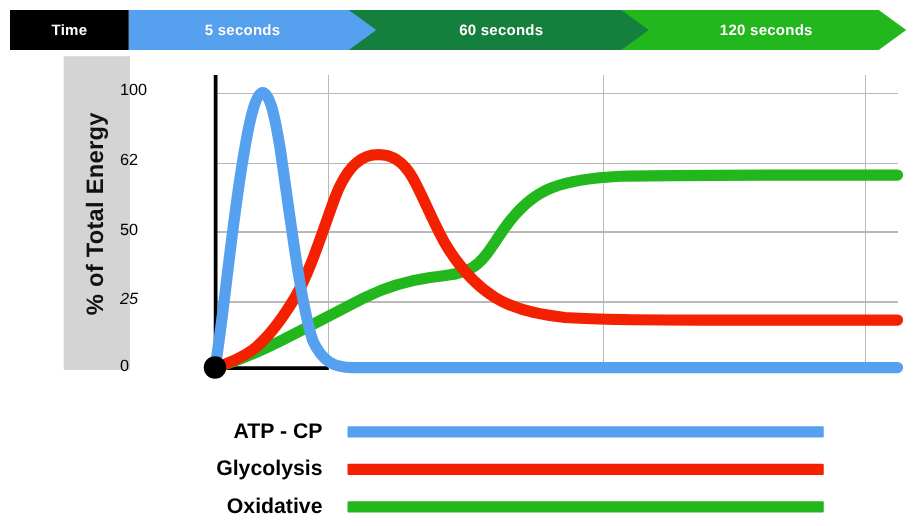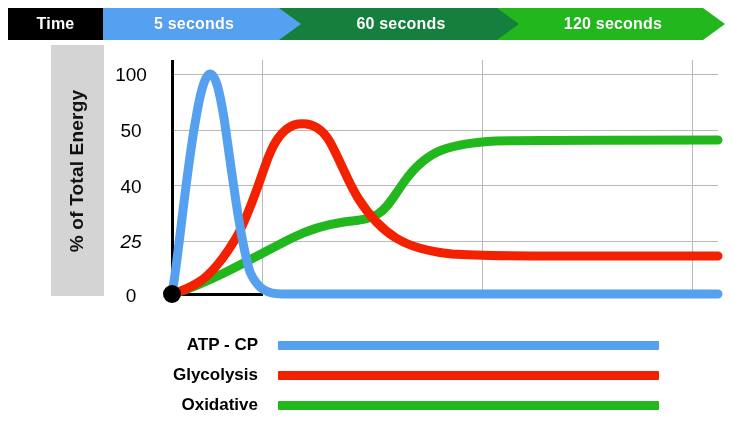--- a/index.html
+++ b/index.html
@@ -28,21 +28,21 @@
   }
   .tl-seg {
     position: absolute;
     top: 0;
     height: 32px;
     display: flex;
     align-items: center;
     justify-content: center;
     color: #ffffff;
     font-weight: bold;
-    font-size: 16px;
+    font-size: 12px;
     letter-spacing: 0.2px;
     white-space: nowrap;
     text-shadow: 0 0 1px rgba(0,0,0,0.15);
   }
   .tl-time {
     left: 0px;
     width: 95px;
     background: #000000;
     z-index: 5;
   }
@@ -101,25 +101,25 @@
   
   #plot {
     position: absolute;
     left: 0px;
     top: 0px;
     width: 732px;
     height: 421px;
   }
   .tick-label {
     position: absolute;
-    right: 4px;
-    font-size: 19px;
+    right: 16px;
+    font-size: 13px;
     font-weight: normal;
     color: #000000;
-    text-align: center;
+    text-align: left;
     width: 46px;
   }
   #ticks {
     position: absolute;
     left: 112px;
     top: 0;
     width: 46px;
     height: 421px;
   }
 
@@ -166,22 +166,22 @@
     <div class="tl-seg tl-red">60 seconds</div>
     <div class="tl-seg tl-green">120 seconds</div>
   </div>
 
   <div id="ylabel-box">
     <span id="ylabel-text">% of Total Energy</span>
   </div>
 
   <div id="ticks">
     <div class="tick-label" style="top:64px;">100</div>
-    <div class="tick-label" style="top:120px;">50</div>
-    <div class="tick-label" style="top:176px;">40</div>
+    <div class="tick-label" style="top:120px;">62</div>
+    <div class="tick-label" style="top:176px;">50</div>
     <div class="tick-label" style="top:231px;font-style:italic;">25</div>
     <div class="tick-label" style="top:285px;">0</div>
   </div>
 
   <svg id="plot" viewBox="0 0 732 421" xmlns="http://www.w3.org/2000/svg">
 
     <g stroke="#b9b9b9" stroke-width="1" shape-rendering="crispEdges">
       <line x1="172" y1="74.5" x2="718" y2="74.5"></line>
       <line x1="172" y1="130.5" x2="718" y2="130.5"></line>
       <line x1="172" y1="185.5" x2="718" y2="185.5"></line>

